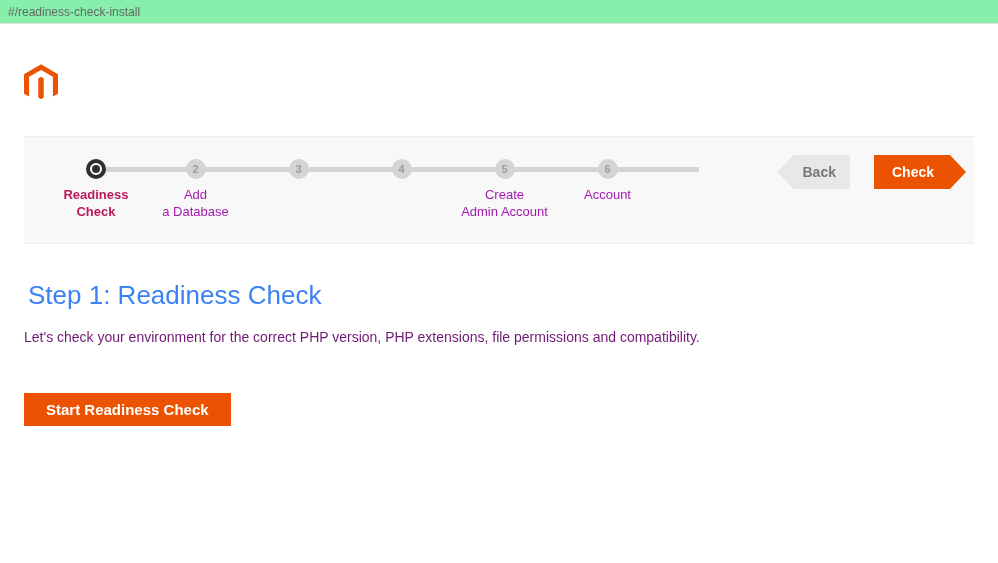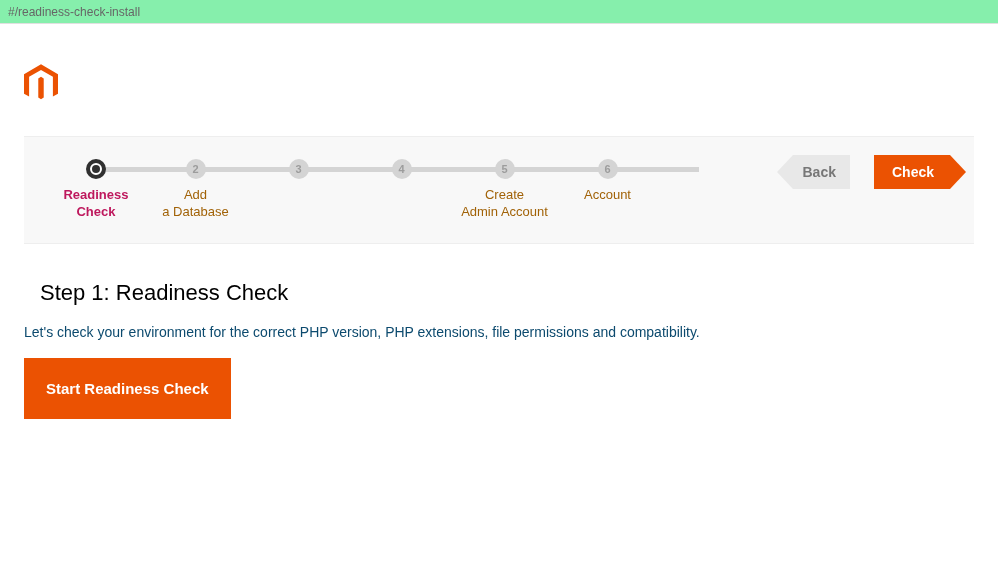--- a/index.html
+++ b/index.html
@@ -86,21 +86,21 @@
     }
     .dot.current::after{
       content:"";
       position:absolute;
       inset:2px;
       background:#303030;
       border-radius:50%;
     }
     .step .label {
       line-height: 1.3;
-      color: #a16207;
+      color: #a21caf;
       font-size: 13px;
     }
     .step.current .label { font-weight: 700; color: #be185d; }
 
     .nav-buttons {
       display: flex;
       gap: 24px;
       margin-top: -4px;
     }
     .btn-back {
@@ -143,37 +143,37 @@
       position: absolute;
       right: -16px;
       top: 0;
       width: 0; height: 0;
       border-top: 17px solid transparent;
       border-bottom: 17px solid transparent;
       border-left: 16px solid #eb5202;
     }
 
     h1.step-title {
-      font-size: 22px;
+      font-size: 26px;
       font-weight: 400;
-      color: #000000;
-      margin: 36px 0 18px 16px;
+      color: #3b82f6;
+      margin: 36px 0 18px 4px;
     }
     p.step-desc {
       font-size: 14px;
-      color: #0c4a6e;
-      margin-bottom: 18px;
+      color: #701a75;
+      margin-bottom: 48px;
     }
     .btn-primary {
       background: #eb5202;
       color: #fff;
       border: none;
       font-size: 15px;
       font-weight: 600;
-      padding: 22px 22px;
+      padding: 8px 22px;
       cursor: pointer;
     }
   </style>
 </head>
 <body>
 
 <div class="url-bar">
   <span>#/readiness-check-install</span>
 </div>
 

